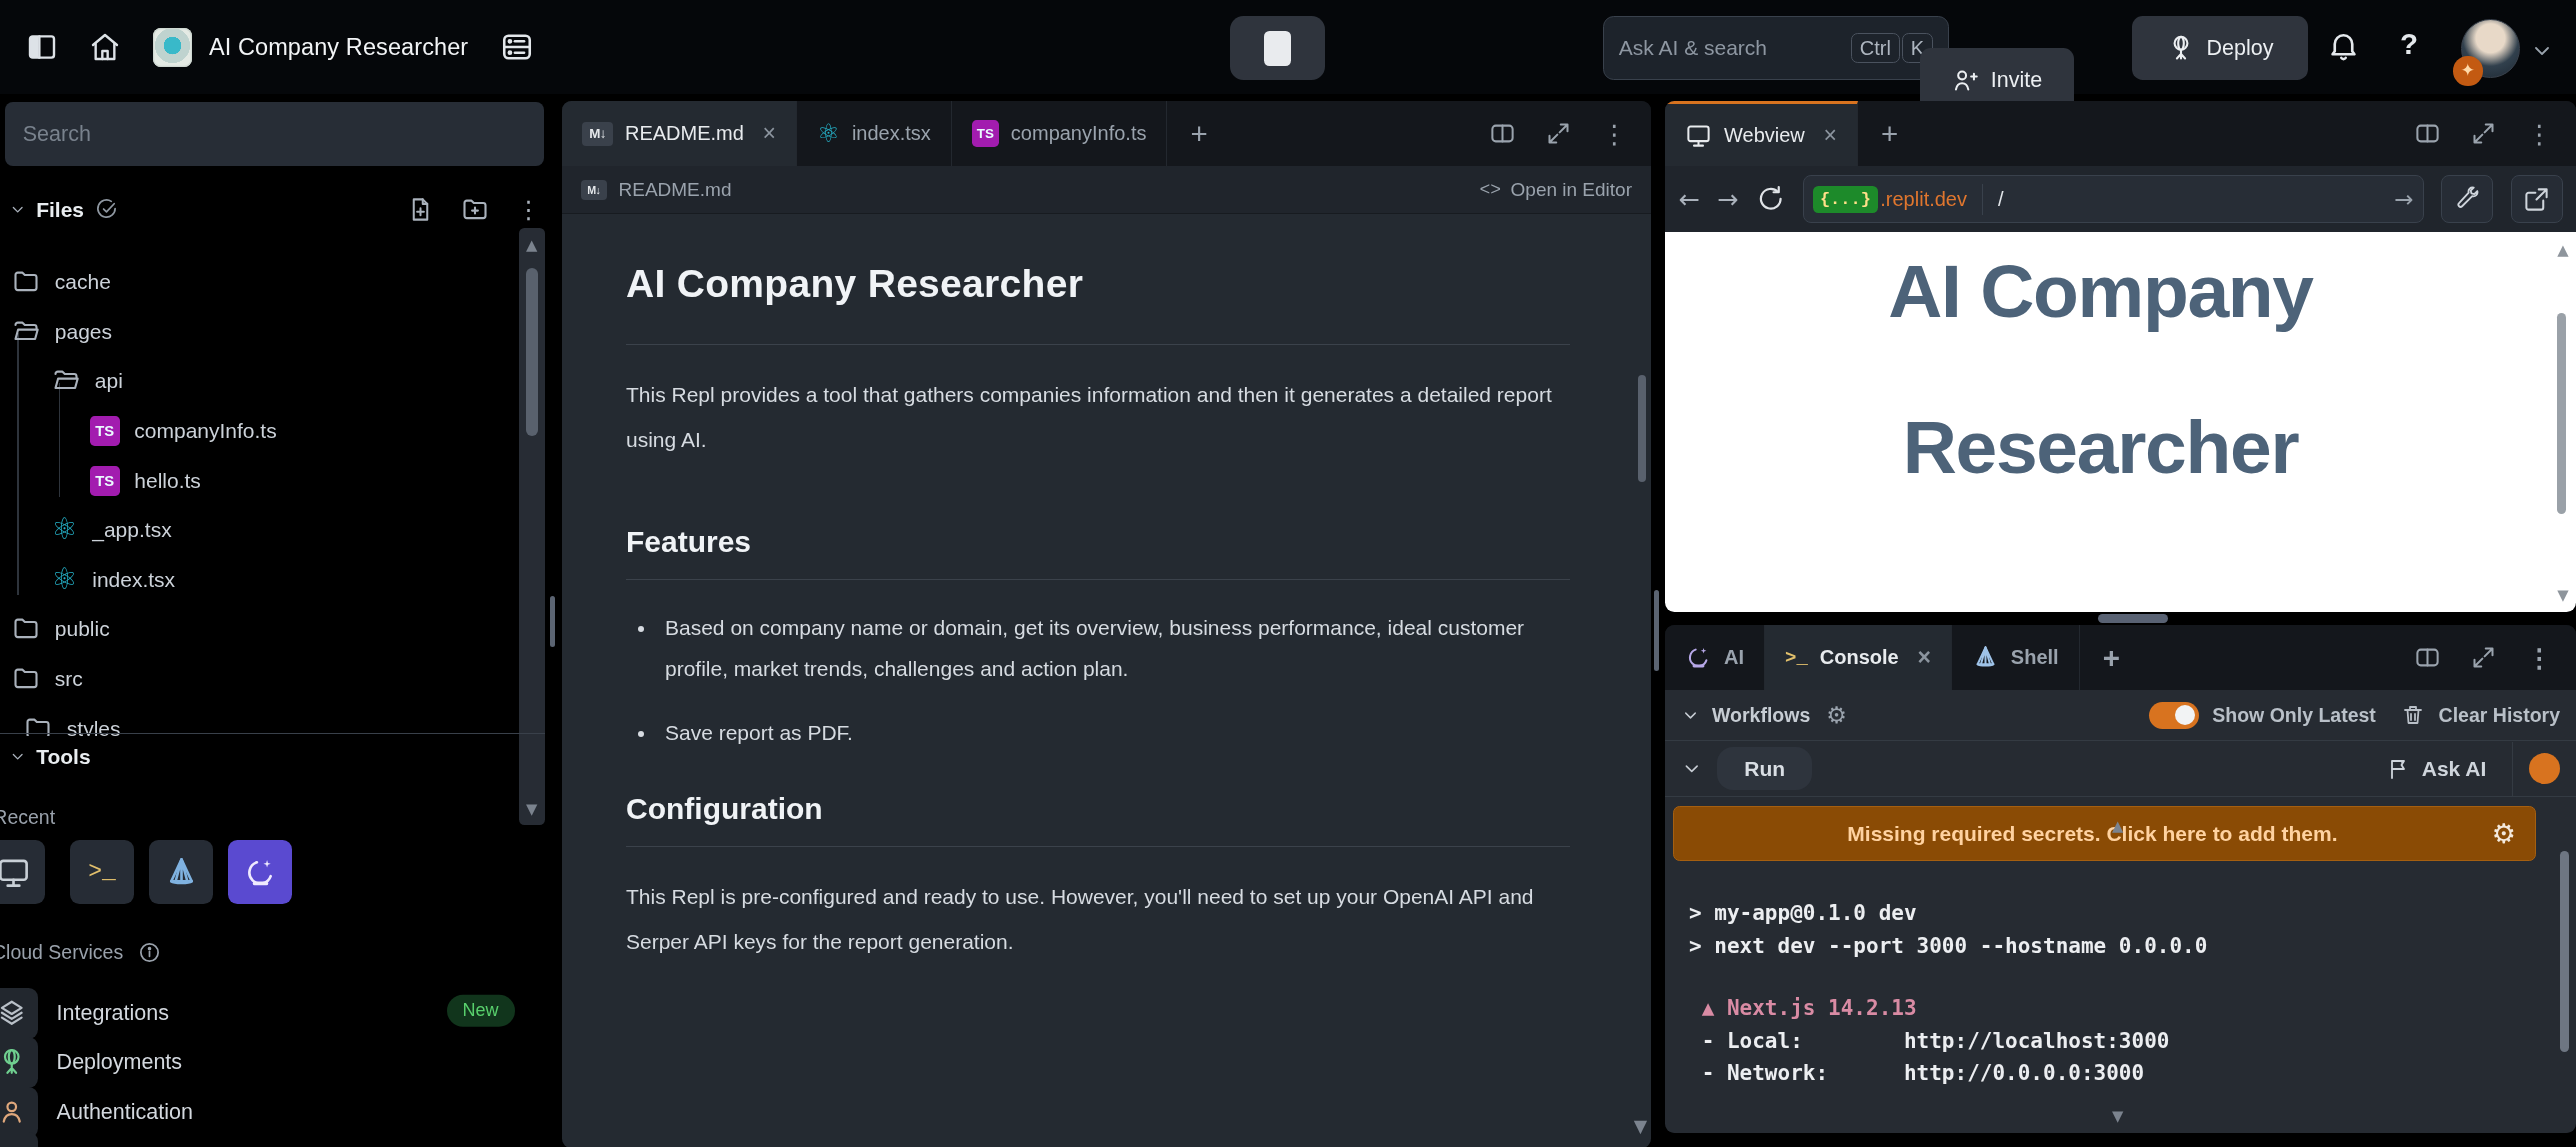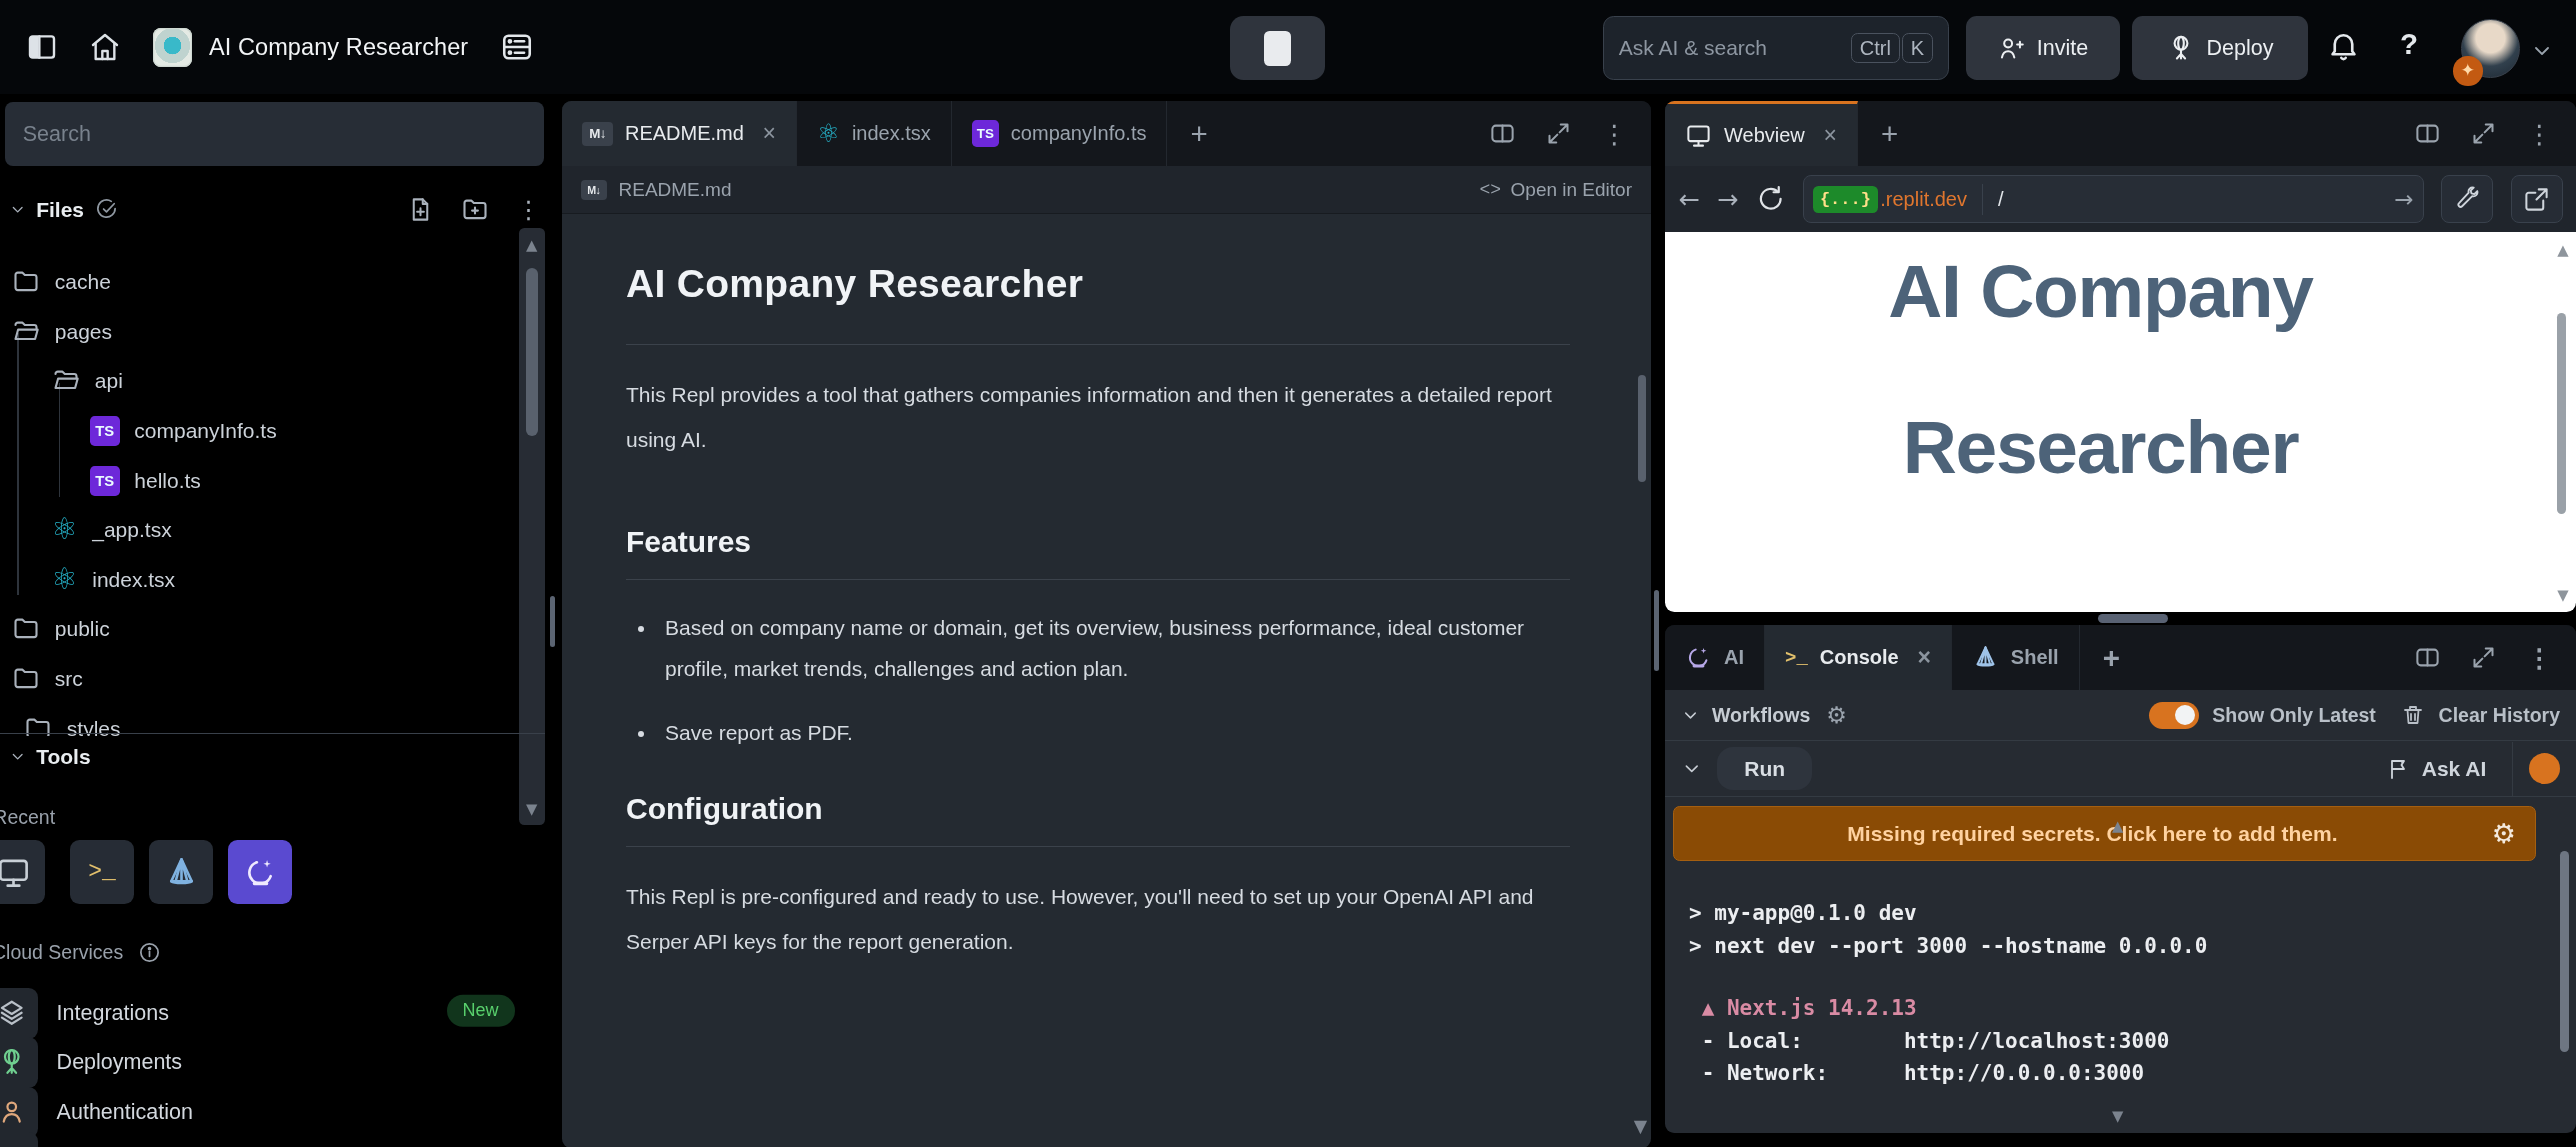--- a/index.html
+++ b/index.html
@@ -20,21 +20,21 @@
   #layout-list-btn { margin-left:32px; color:#e3e7eb; }
 
   #stop-btn { position:absolute; left:1230px; top:16px; width:95px; height:64px; background:#2f343d; border-radius:13.4px; display:flex; align-items:center; justify-content:center; }
   #stop-btn .sq { width:27px; height:35px; background:#e9ebee; border-radius:5.4px; }
 
   #ask-box { position:absolute; left:1603px; top:16px; width:346px; height:64px; background:#1d232b; border:1.3px solid #39414c; border-radius:10.7px; display:flex; align-items:center; padding:0 14.8px; }
   #ask-box .ph { color:#8d96a1; font-size:21px; flex:1; }
   .kbd { border:1.3px solid #4a525e; border-radius:6.7px; color:#aeb6c0; font-size:20px; padding:2.7px 8px; margin-left:2px; }
 
   .tb-btn { position:absolute; top:16px; height:64px; background:#2f343d; border-radius:10.7px; display:flex; align-items:center; justify-content:center; gap:12px; color:#eceff2; font-size:21.5px; }
-  #invite-btn { left:1966px; width:154px; }
+  #invite-btn { left:1920px; width:154px;margin-top:32px; }
   #deploy-btn { left:2132px; width:176px; }
   #bell-btn { position:absolute; left:2326px; top:28px; color:#e4e8ec; }
   #help-btn { position:absolute; left:2400px; top:27px; color:#e4e8ec; font-size:29.5px; font-weight:bold; }
   #avatar { position:absolute; left:2461px; top:19px; width:59px; height:59px; border-radius:50%;
     background:radial-gradient(circle at 50% 32%, #e8d9c8 0 30%, #31404d 58%, #1d2732 100%); border:1.3px solid #3a424d; }
   #avatar-badge { position:absolute; left:2453px; top:56px; width:29.5px; height:29.5px; border-radius:50%; background:#c35a12; color:#ffd9a8; font-size:17.4px; display:flex; align-items:center; justify-content:center; }
   #avatar-chevron { position:absolute; left:2530px; top:39px; color:#9aa3ad; }
 
   
   #sidebar { position:absolute; left:0; top:94px; width:550px; height:1053px; }
@@ -44,21 +44,21 @@
   #files-row { position:absolute; left:9.4px; top:94px; width:531px; height:43px; display:flex; align-items:center; color:#e9edf0; }
   #files-row .lbl { font-size:21px; font-weight:bold; margin:0 10.7px 0 9.4px; }
   .gut-icon { color:#aab2bc; margin-left:23px; }
   #files-actions { margin-left:auto; display:flex; align-items:center; }
   #files-actions .gut-icon { margin-left:27px; }
 
   #file-tree { position:absolute; left:0; top:164px; width:517px; height:478px; overflow:hidden; }
   .tree-row { position:absolute; left:0; height:48px; display:flex; align-items:center; color:#ccd2d9; font-size:21px; }
   .tree-row .name { margin-left:14.8px;text-align:right; }
   .folder-ic { color:#aab2bc; }
-  .ts-badge { width:29.5px; height:29.5px; border-radius:4.7px; background:#6d28d9; color:#eafcff; font-size:14.8px; font-weight:bold; display:flex; align-items:center; justify-content:center; }
+  .ts-badge { width:29.5px; height:29.5px; border-radius:4.7px; background:#a21caf; color:#eafcff; font-size:14.8px; font-weight:bold; display:flex; align-items:center; justify-content:center; }
   .atom { color:#25b4cb; font-family:"DejaVu Sans",sans-serif; font-size:29.5px; line-height:29.5px; }
   .guide { position:absolute; width:1.3px; background:#2e343c; }
 
   #files-scroll { position:absolute; left:519px; top:134px; width:25.5px; height:597px; background:#272c34; border-radius:5.4px; }
   #files-scroll .thumb { position:absolute; left:6.7px; top:40px; width:12px; height:168px; background:#59616d; border-radius:6px; }
   .scroll-arrow { position:absolute; left:0; width:25.5px; text-align:center; color:#7b838e; font-size:14.8px; font-family:"DejaVu Sans",sans-serif; }
   #files-border { position:absolute; left:0; top:639px; width:545px; height:1.3px; background:#39404a; }
 
   #tools-row { position:absolute; left:9.4px; top:651px; display:flex; align-items:center; color:#e9edf0; }
   #tools-row .lbl { font-size:21px; font-weight:bold; margin-left:9.4px; }

